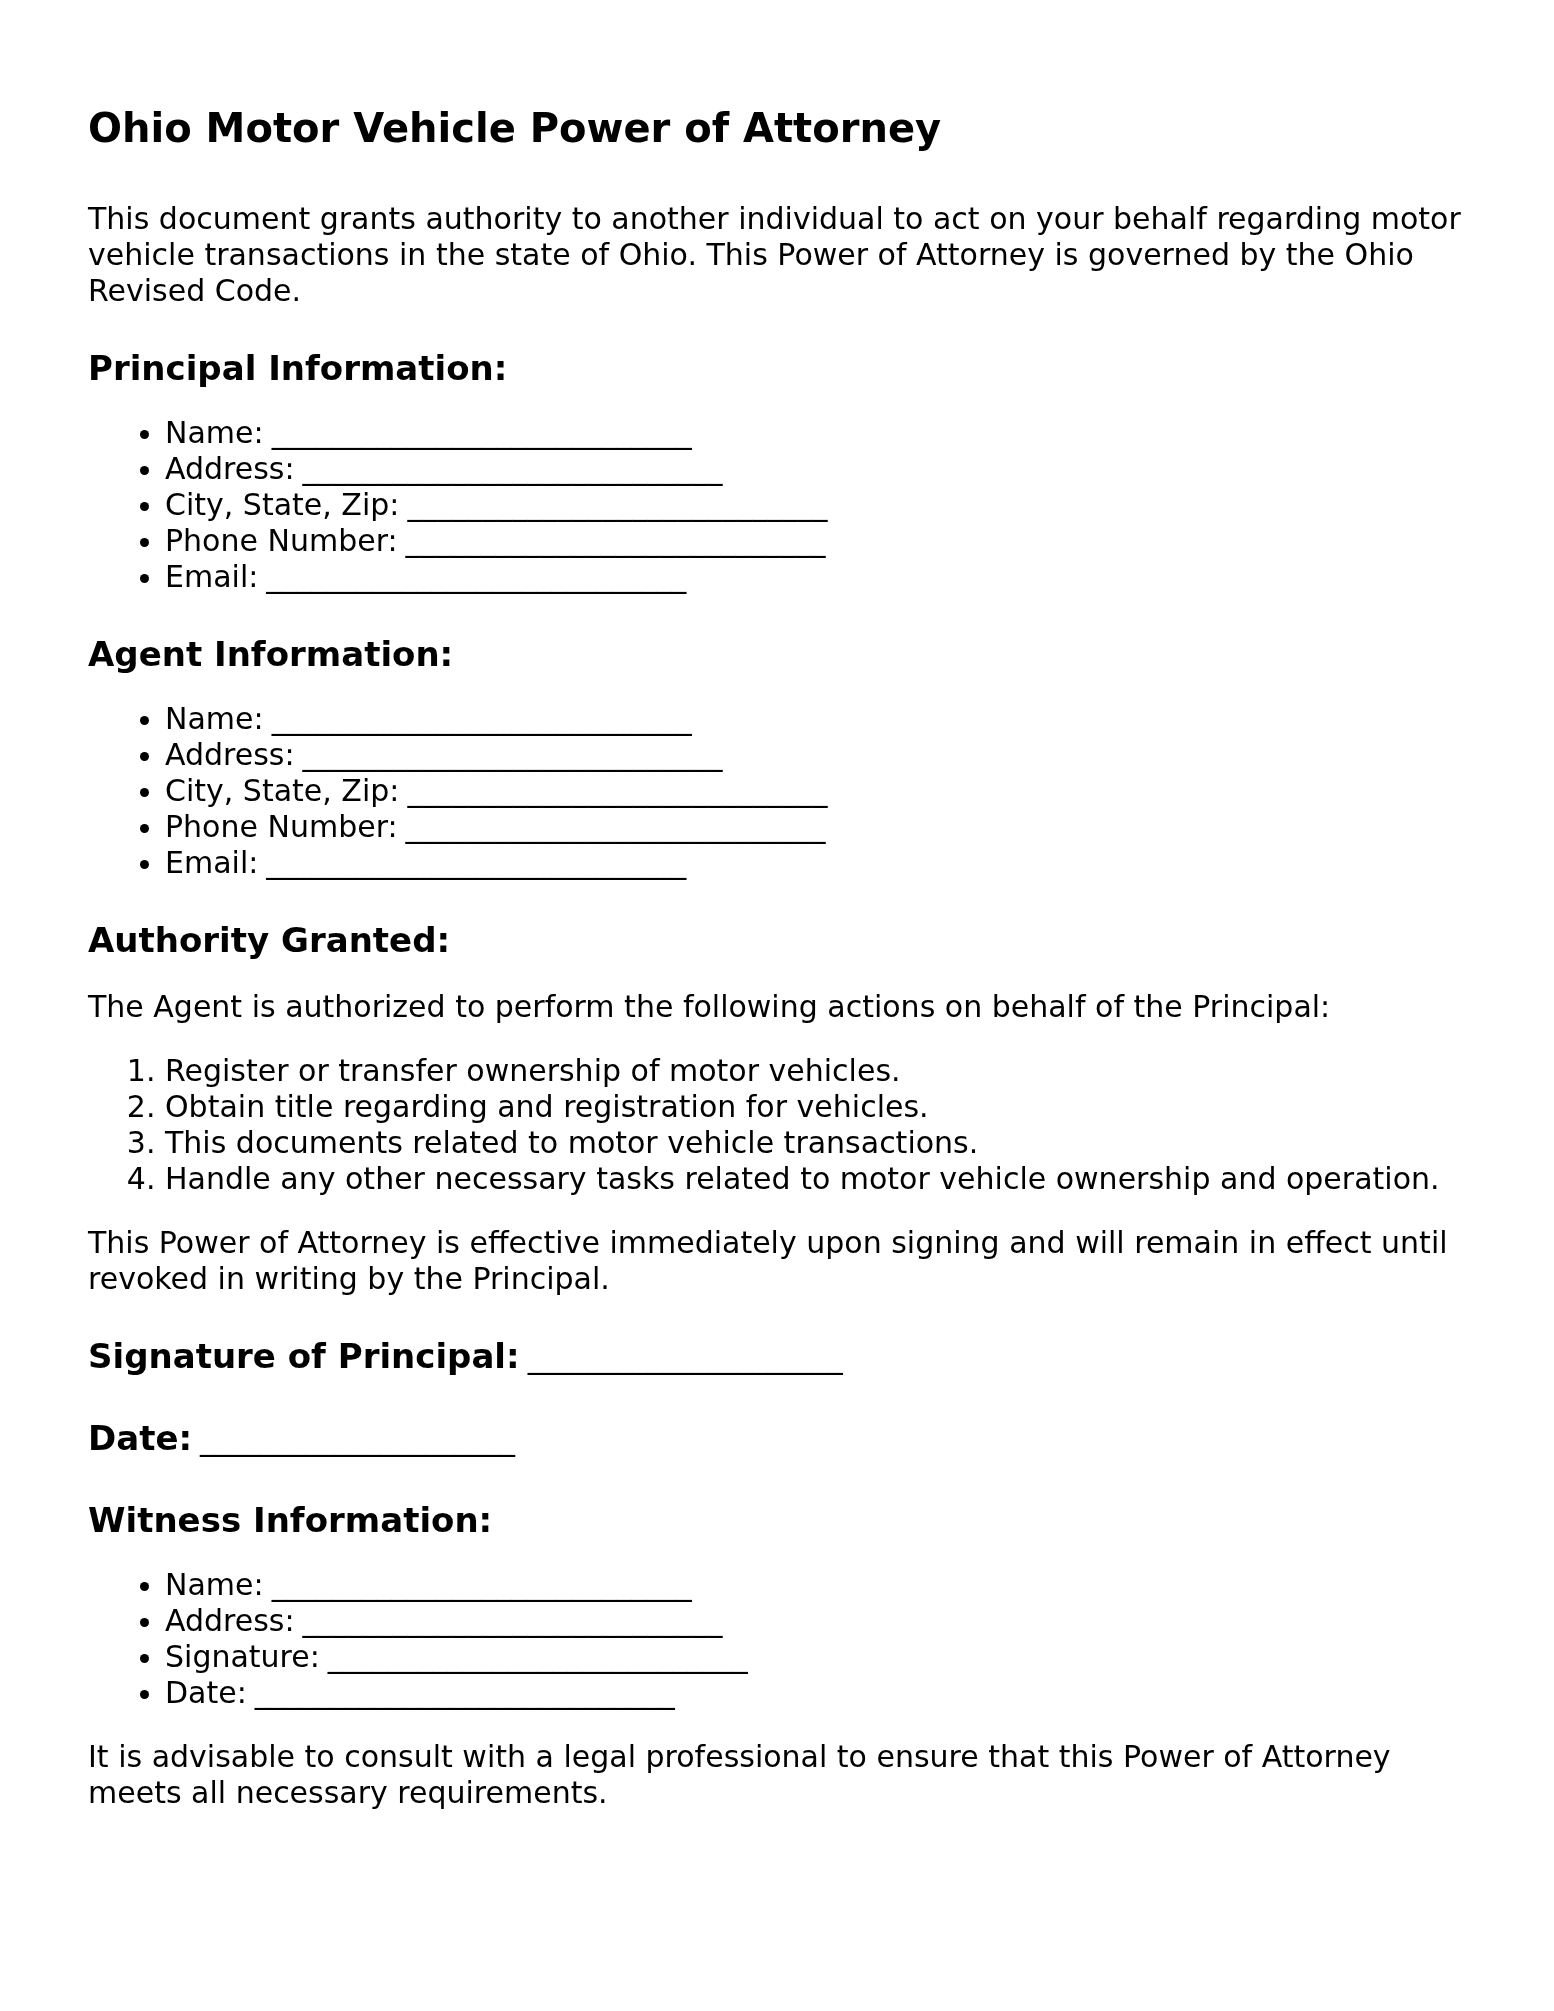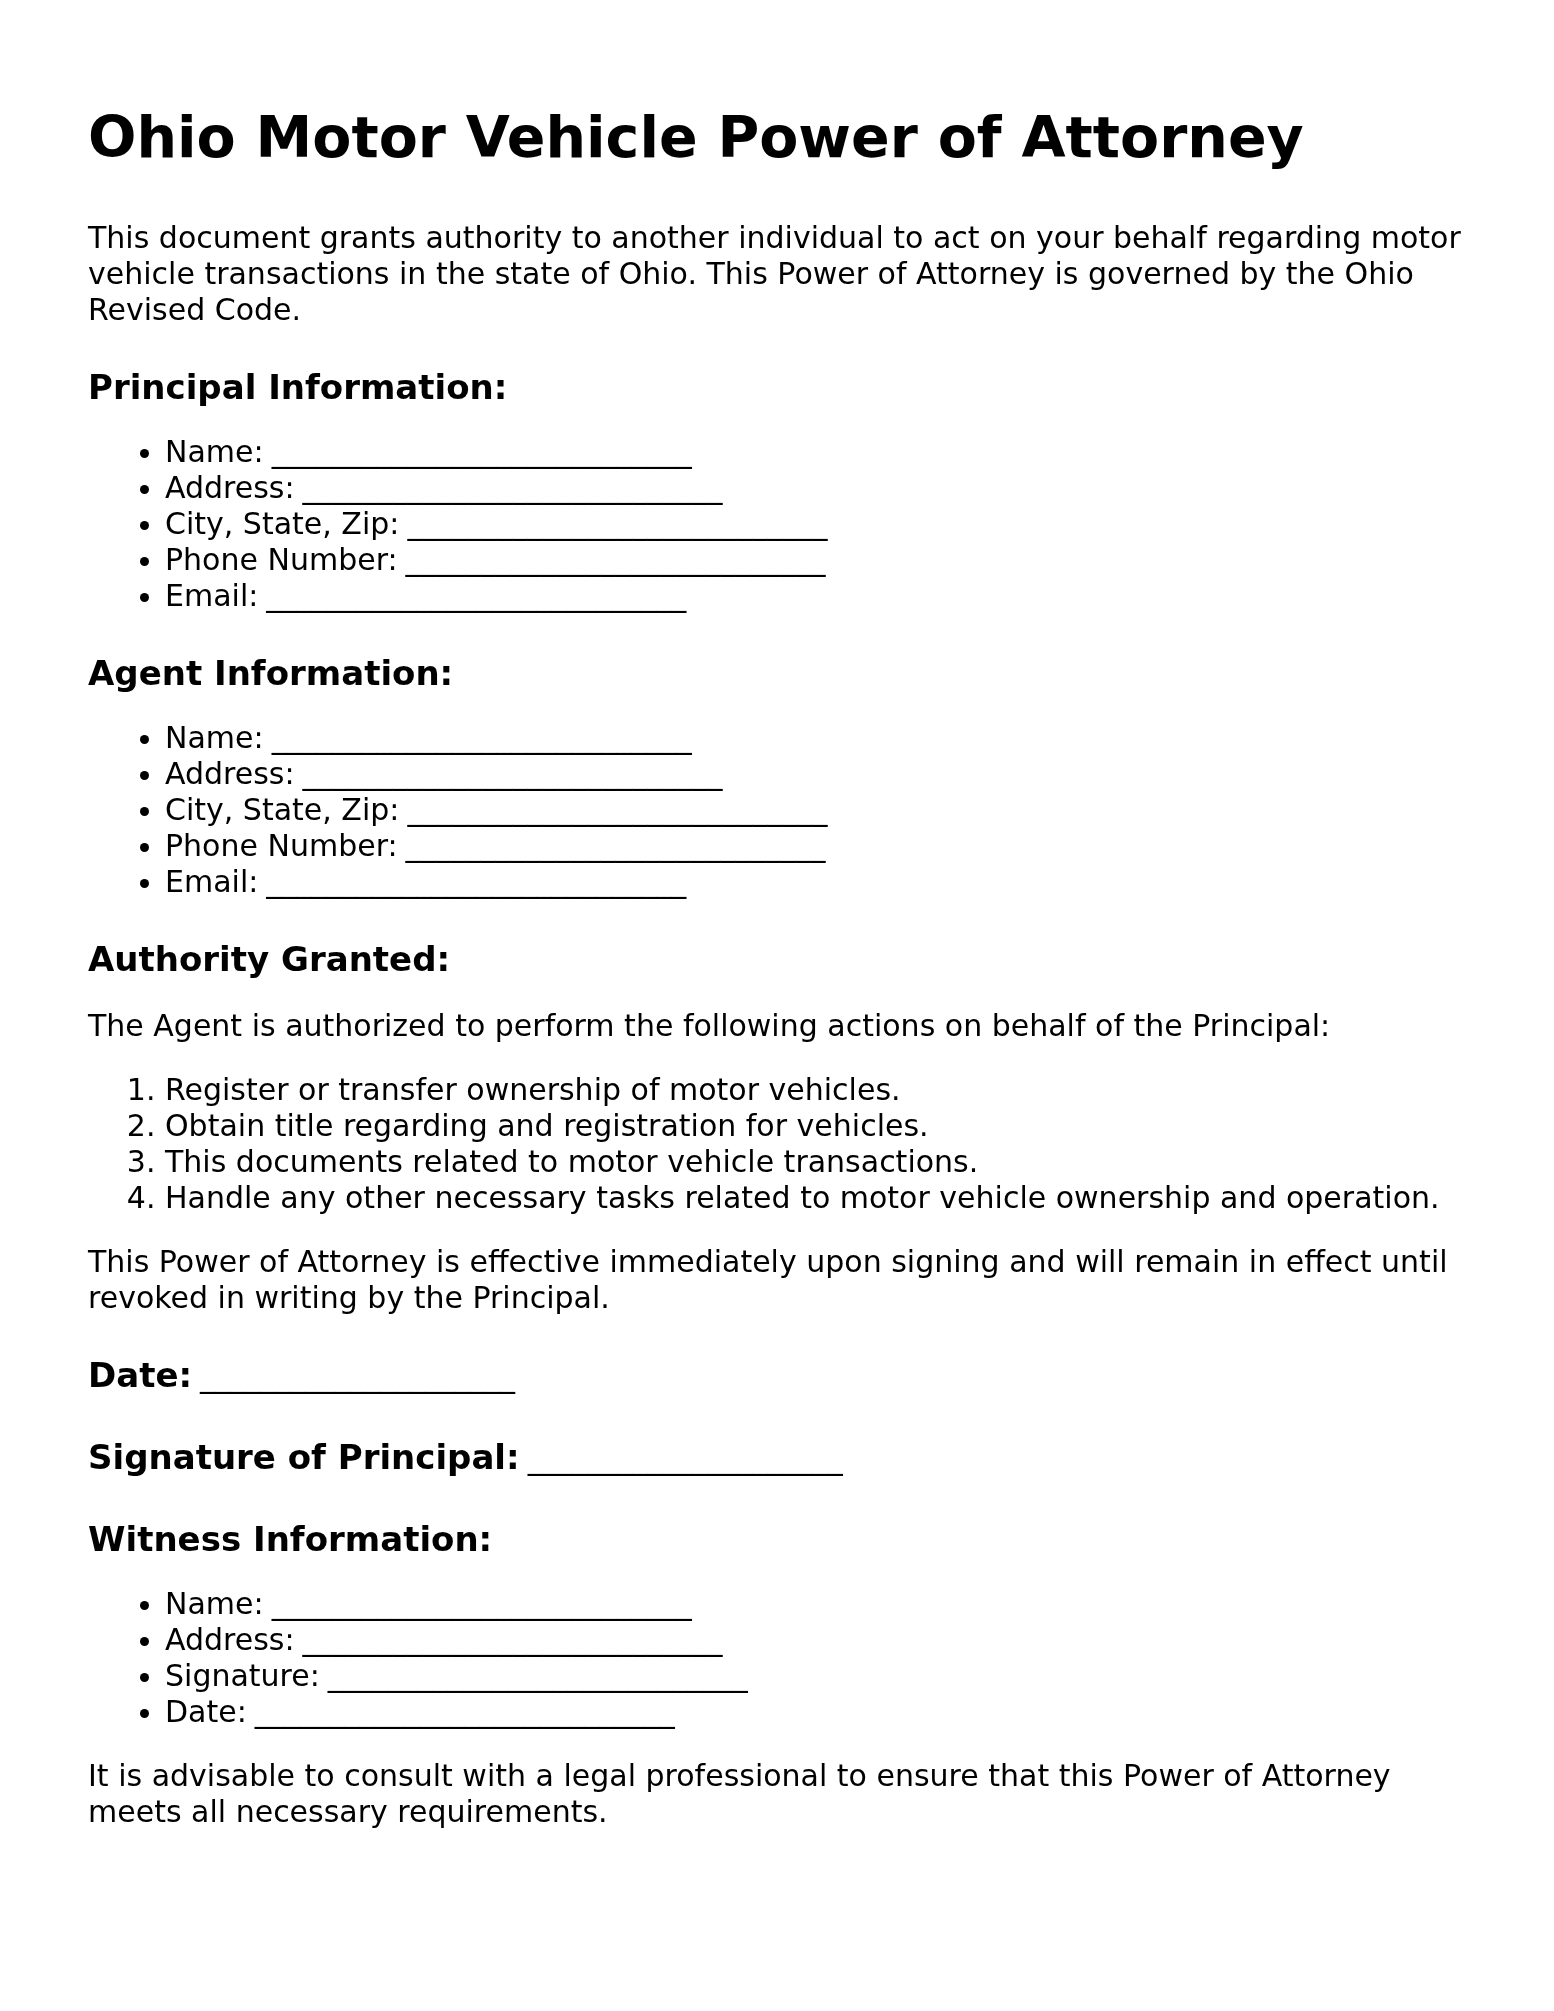--- a/index.html
+++ b/index.html
@@ -12,21 +12,21 @@
     width: 1554px;
     height: 2011px;
     box-sizing: border-box;
     padding: 100px 88px 40px 88px;
     background: #ffffff;
     color: #000000;
     font-family: "DejaVu Sans", sans-serif;
     overflow: hidden;
   }
   h1.doc-title {
-    font-size: 57px;
+    font-size: 40px;
     line-height: 1.12;
     font-weight: bold;
     margin: 6px 0 50px 0;
   }
   p.body-text {
     font-size: 30px;
     line-height: 36px;
     margin: 28px 0;
   }
   .hd {
@@ -122,25 +122,25 @@
   <ol class="actions">
     <li>Register or transfer ownership of motor vehicles.</li>
     <li>Obtain title regarding and registration for vehicles.</li>
     <li>This documents related to motor vehicle transactions.</li>
     <li>Handle any other necessary tasks related to motor vehicle ownership and operation.</li>
   </ol>
 
   <p class="body-text">This Power of Attorney is effective immediately upon signing and will remain in effect until revoked in writing by the Principal.</p>
 
   <div class="sig-row">
-    <span>Date:</span><span class="blank">_____________________</span>
+    <span>Signature of Principal:</span><span class="blank">_____________________</span>
   </div>
 
   <div class="sig-row">
-    <span>Signature of Principal:</span><span class="blank">_____________________</span>
+    <span>Date:</span><span class="blank">_____________________</span>
   </div>
 
   <div class="hd">Witness Information:</div>
 
   <ul class="fields">
     <li>
       <span>Name:</span><span class="blank">____________________________</span>
     </li>
     <li>
       <span>Address:</span><span class="blank">____________________________</span>

